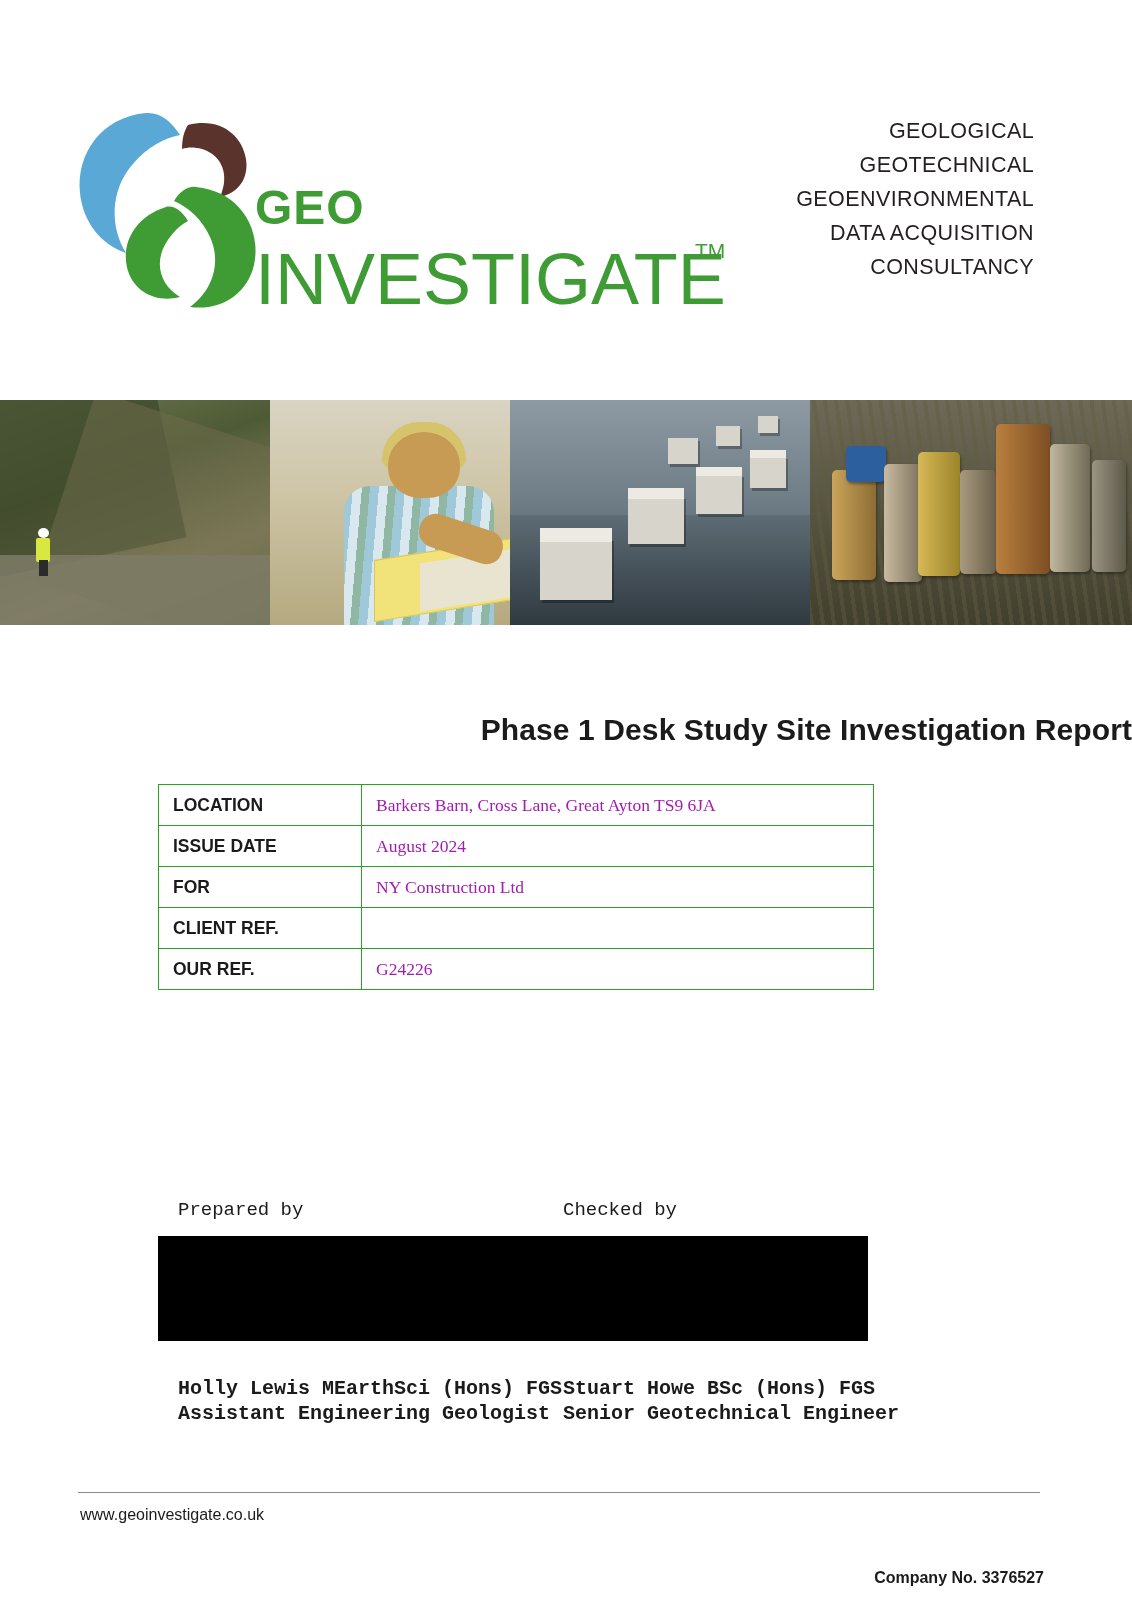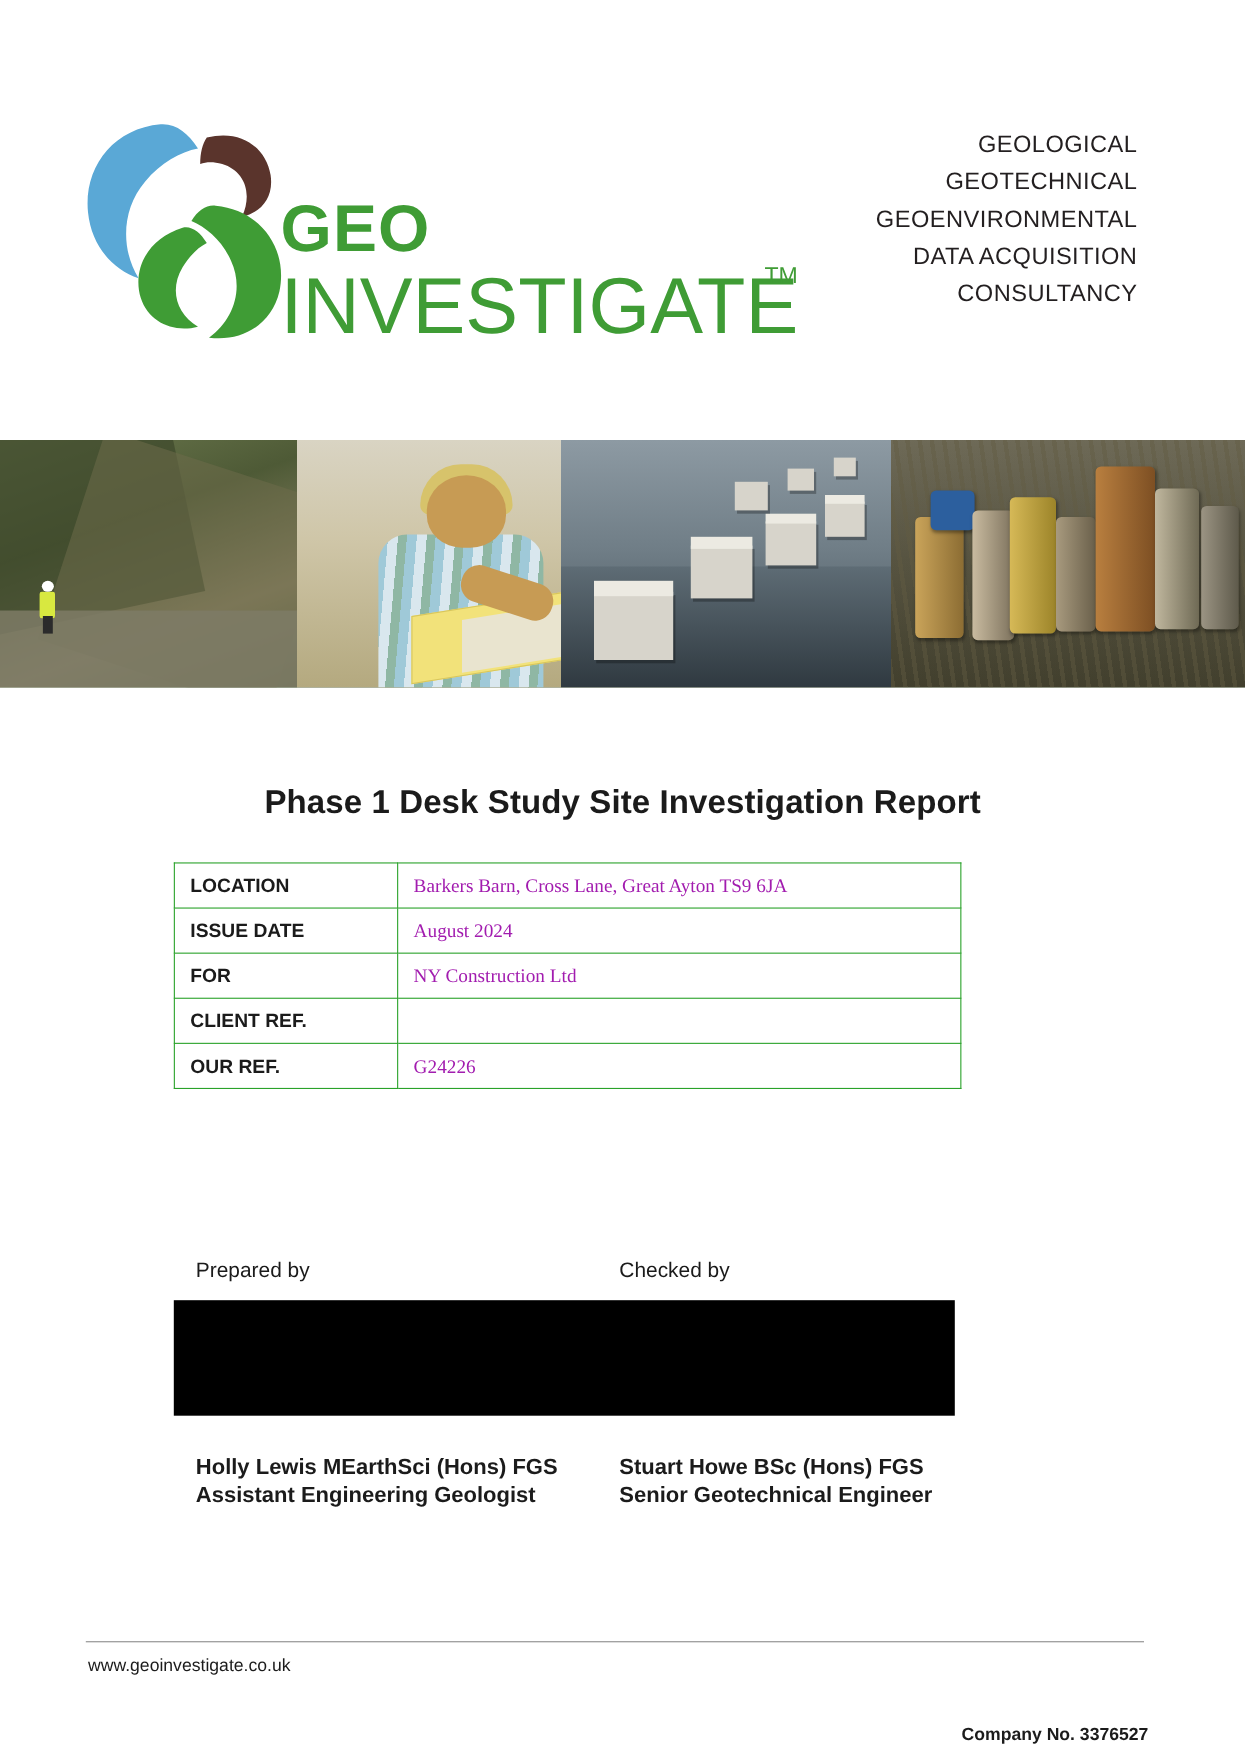--- a/index.html
+++ b/index.html
@@ -39,21 +39,21 @@
     width: 200px;
     height: 215px;
   }
   .logo-text {
     position: absolute;
     left: 185px;
     top: 90px;
     width: 470px;
   }
   .logo-geo {
-    font-size: 60px;
+    font-size: 48px;
     font-weight: bold;
     color: #3f9c35;
     letter-spacing: 1px;
     line-height: 66px;
     font-family: "Liberation Sans", sans-serif;
   }
   .logo-invest {
     font-size: 72px;
     color: #3f9c35;
     letter-spacing: 0px;
@@ -128,21 +128,21 @@
   .veg { position:absolute; left:0; top:0; width:322px; height:225px; background:
       repeating-linear-gradient(82deg, rgba(90,84,60,.55) 0 4px, rgba(60,56,38,.2) 4px 11px); }
   .drum { position:absolute; border-radius:5px; box-shadow:1px 2px 3px rgba(0,0,0,.35); }
 
   
   .doc-title {
     position: absolute;
     top: 713px;
     left: 0;
     width: 1132px;
-    text-align: center;
+    text-align: right;
     font-size: 30px;
     font-weight: bold;
     color: #1b1b1b;
     letter-spacing: 0.1px;
   }
 
   
   .info-table {
     position: absolute;
     left: 158px;
@@ -162,21 +162,21 @@
     width: 188px;
     font-weight: bold;
     color: #1b1b1b;
   }
   .info-table td.v {
     color: #a21caf;
     font-family: Liberation Serif, serif;
   }
 
   
-  .sig-area { position: absolute; left: 0; top: 1130px; width: 984px; height: 260px; }
+  .sig-area { position: absolute; left: 0; top: 1184px; width: 984px; height: 260px; font-family: Liberation Mono, monospace; }
   .sig-label {
     position: absolute;
     font-size: 19px;
     color: #1b1b1b;
   }
   .sig-prepared { left: 178px; top: 15px; }
   .sig-checked  { left: 563px; top: 15px; }
   .redaction {
     position: absolute;
     left: 158px;

